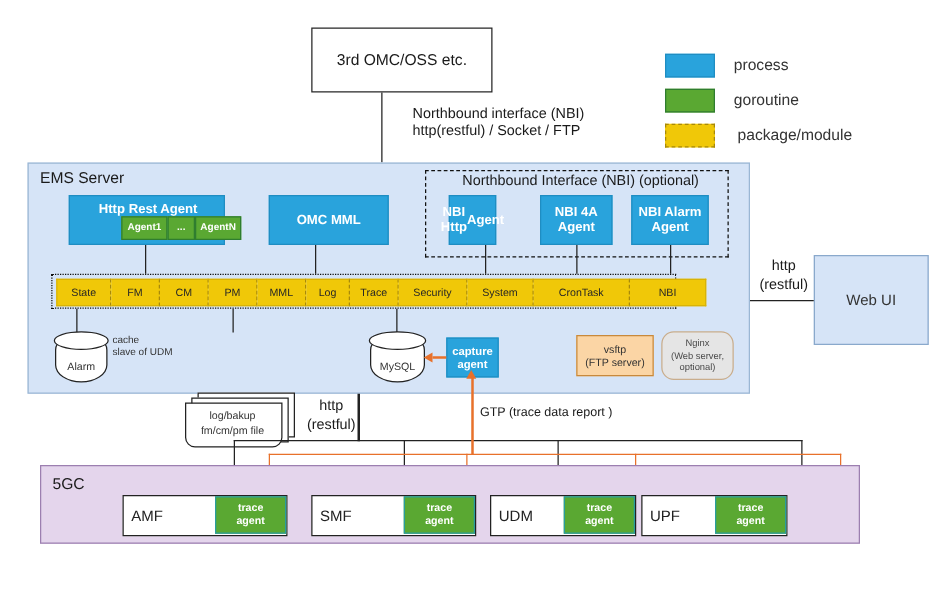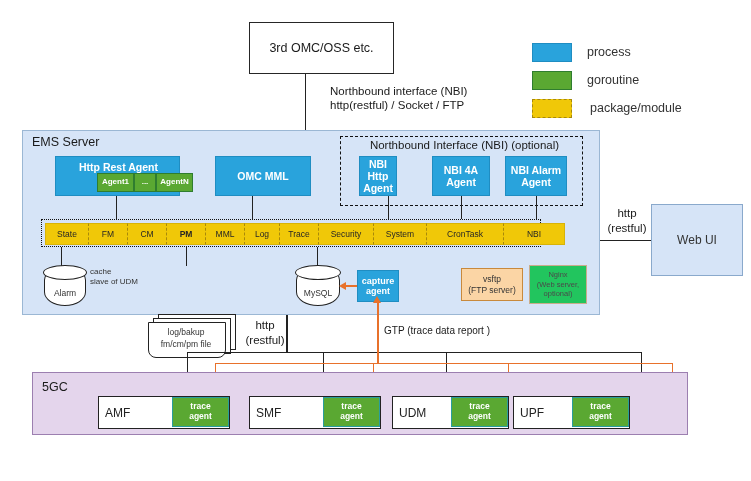--- a/index.html
+++ b/index.html
@@ -51,21 +51,21 @@
   .cyl-top{position:absolute;left:-1.2px;top:-1.2px;width:100%;height:13px;
            border:1.2px solid #222;border-radius:50%;background:#fff;box-sizing:content-box;}
 
   
   .docwrap{position:absolute;margin-top:48px;}
   .doc{position:absolute;background:#fff;border:1.1px solid #222;}
 
   
   .svc{background:#fbd5a5;border:1px solid #c8893c;font-size:8.5px;color:#333;
        line-height:1.25;}
-  .svc.faded{background:#22c55e;border-color:#c9ad8c;color:#4a4a4a;}
+  .svc.faded{background:#e5e5e5;border-color:#c9ad8c;color:#4a4a4a;border-radius:10px;}
 
   
   #webui{left:651px;top:204px;width:92px;height:72px;background:#d6e4f7;
          border:1.2px solid #8aa9cc;font-size:12px;color:#333;}
 
   
   #fivegc{left:32px;top:372px;width:656px;height:63px;background:#e4d5ec;
           border:1.1px solid #9c7fb0;}
   #fivegc-title{left:42px;top:380px;font-size:12.5px;}
   .nf{background:#fff;border:1.1px solid #222;font-size:12px;color:#222;}
@@ -123,21 +123,21 @@
   <span>AgentN</span>
 </div>
 
 <div class="abs proc ctr" style="left:215px;top:156px;width:96px;height:40px;justify-content:center;">
   <span>OMC MML</span>
 </div>
 
 <div class="abs" id="nbi-group"></div>
 <div class="abs lbl" id="nbi-group-title">Northbound Interface (NBI)  (optional)</div>
 
-<div class="abs proc ctr" style="left:359px;top:156px;width:38px;height:40px;flex-direction:column;">
+<div class="abs proc ctr" style="left:359px;top:156px;width:38px;height:40px;flex-direction:row;">
   <span>NBI Http</span>
   <span>Agent</span>
 </div>
 <div class="abs proc ctr" style="left:432px;top:156px;width:58px;height:40px;flex-direction:column;">
   <span>NBI 4A</span>
   <span>Agent</span>
 </div>
 <div class="abs proc ctr" style="left:505px;top:156px;width:62px;height:40px;flex-direction:column;">
   <span>NBI Alarm</span>
   <span>Agent</span>
@@ -147,21 +147,21 @@
 <div class="ln abs" style="left:252px;top:196px;width:1.2px;height:23px;"></div>
 <div class="ln abs" style="left:388px;top:196px;width:1.2px;height:23px;"></div>
 <div class="ln abs" style="left:461px;top:196px;width:1.2px;height:23px;"></div>
 <div class="ln abs" style="left:536px;top:196px;width:1.2px;height:23px;"></div>
 
 <div class="abs" id="mod-dashed"></div>
 <div class="abs" id="mod-strip">
     <div class="mod-cell" style="width: 42px;">State</div>
     <div class="mod-cell" style="width: 38px;">FM</div>
     <div class="mod-cell" style="width: 38px;">CM</div>
-    <div class="mod-cell" style="width: 38px; font-weight: bold;">PM</div>
+    <div class="mod-cell" style="width: 38px;">PM</div>
     <div class="mod-cell" style="width: 38px;">MML</div>
     <div class="mod-cell" style="width: 34px;">Log</div>
     <div class="mod-cell" style="width: 38px;">Trace</div>
     <div class="mod-cell" style="width: 54px;">Security</div>
     <div class="mod-cell" style="width: 52px;">System</div>
     <div class="mod-cell" style="width: 76px;">CronTask</div>
     <div class="mod-cell" style="width: 60px;">NBI</div>
   </div>
 
 <div class="ln abs" style="left:61px;top:247px;width:1.2px;height:19px;"></div>

